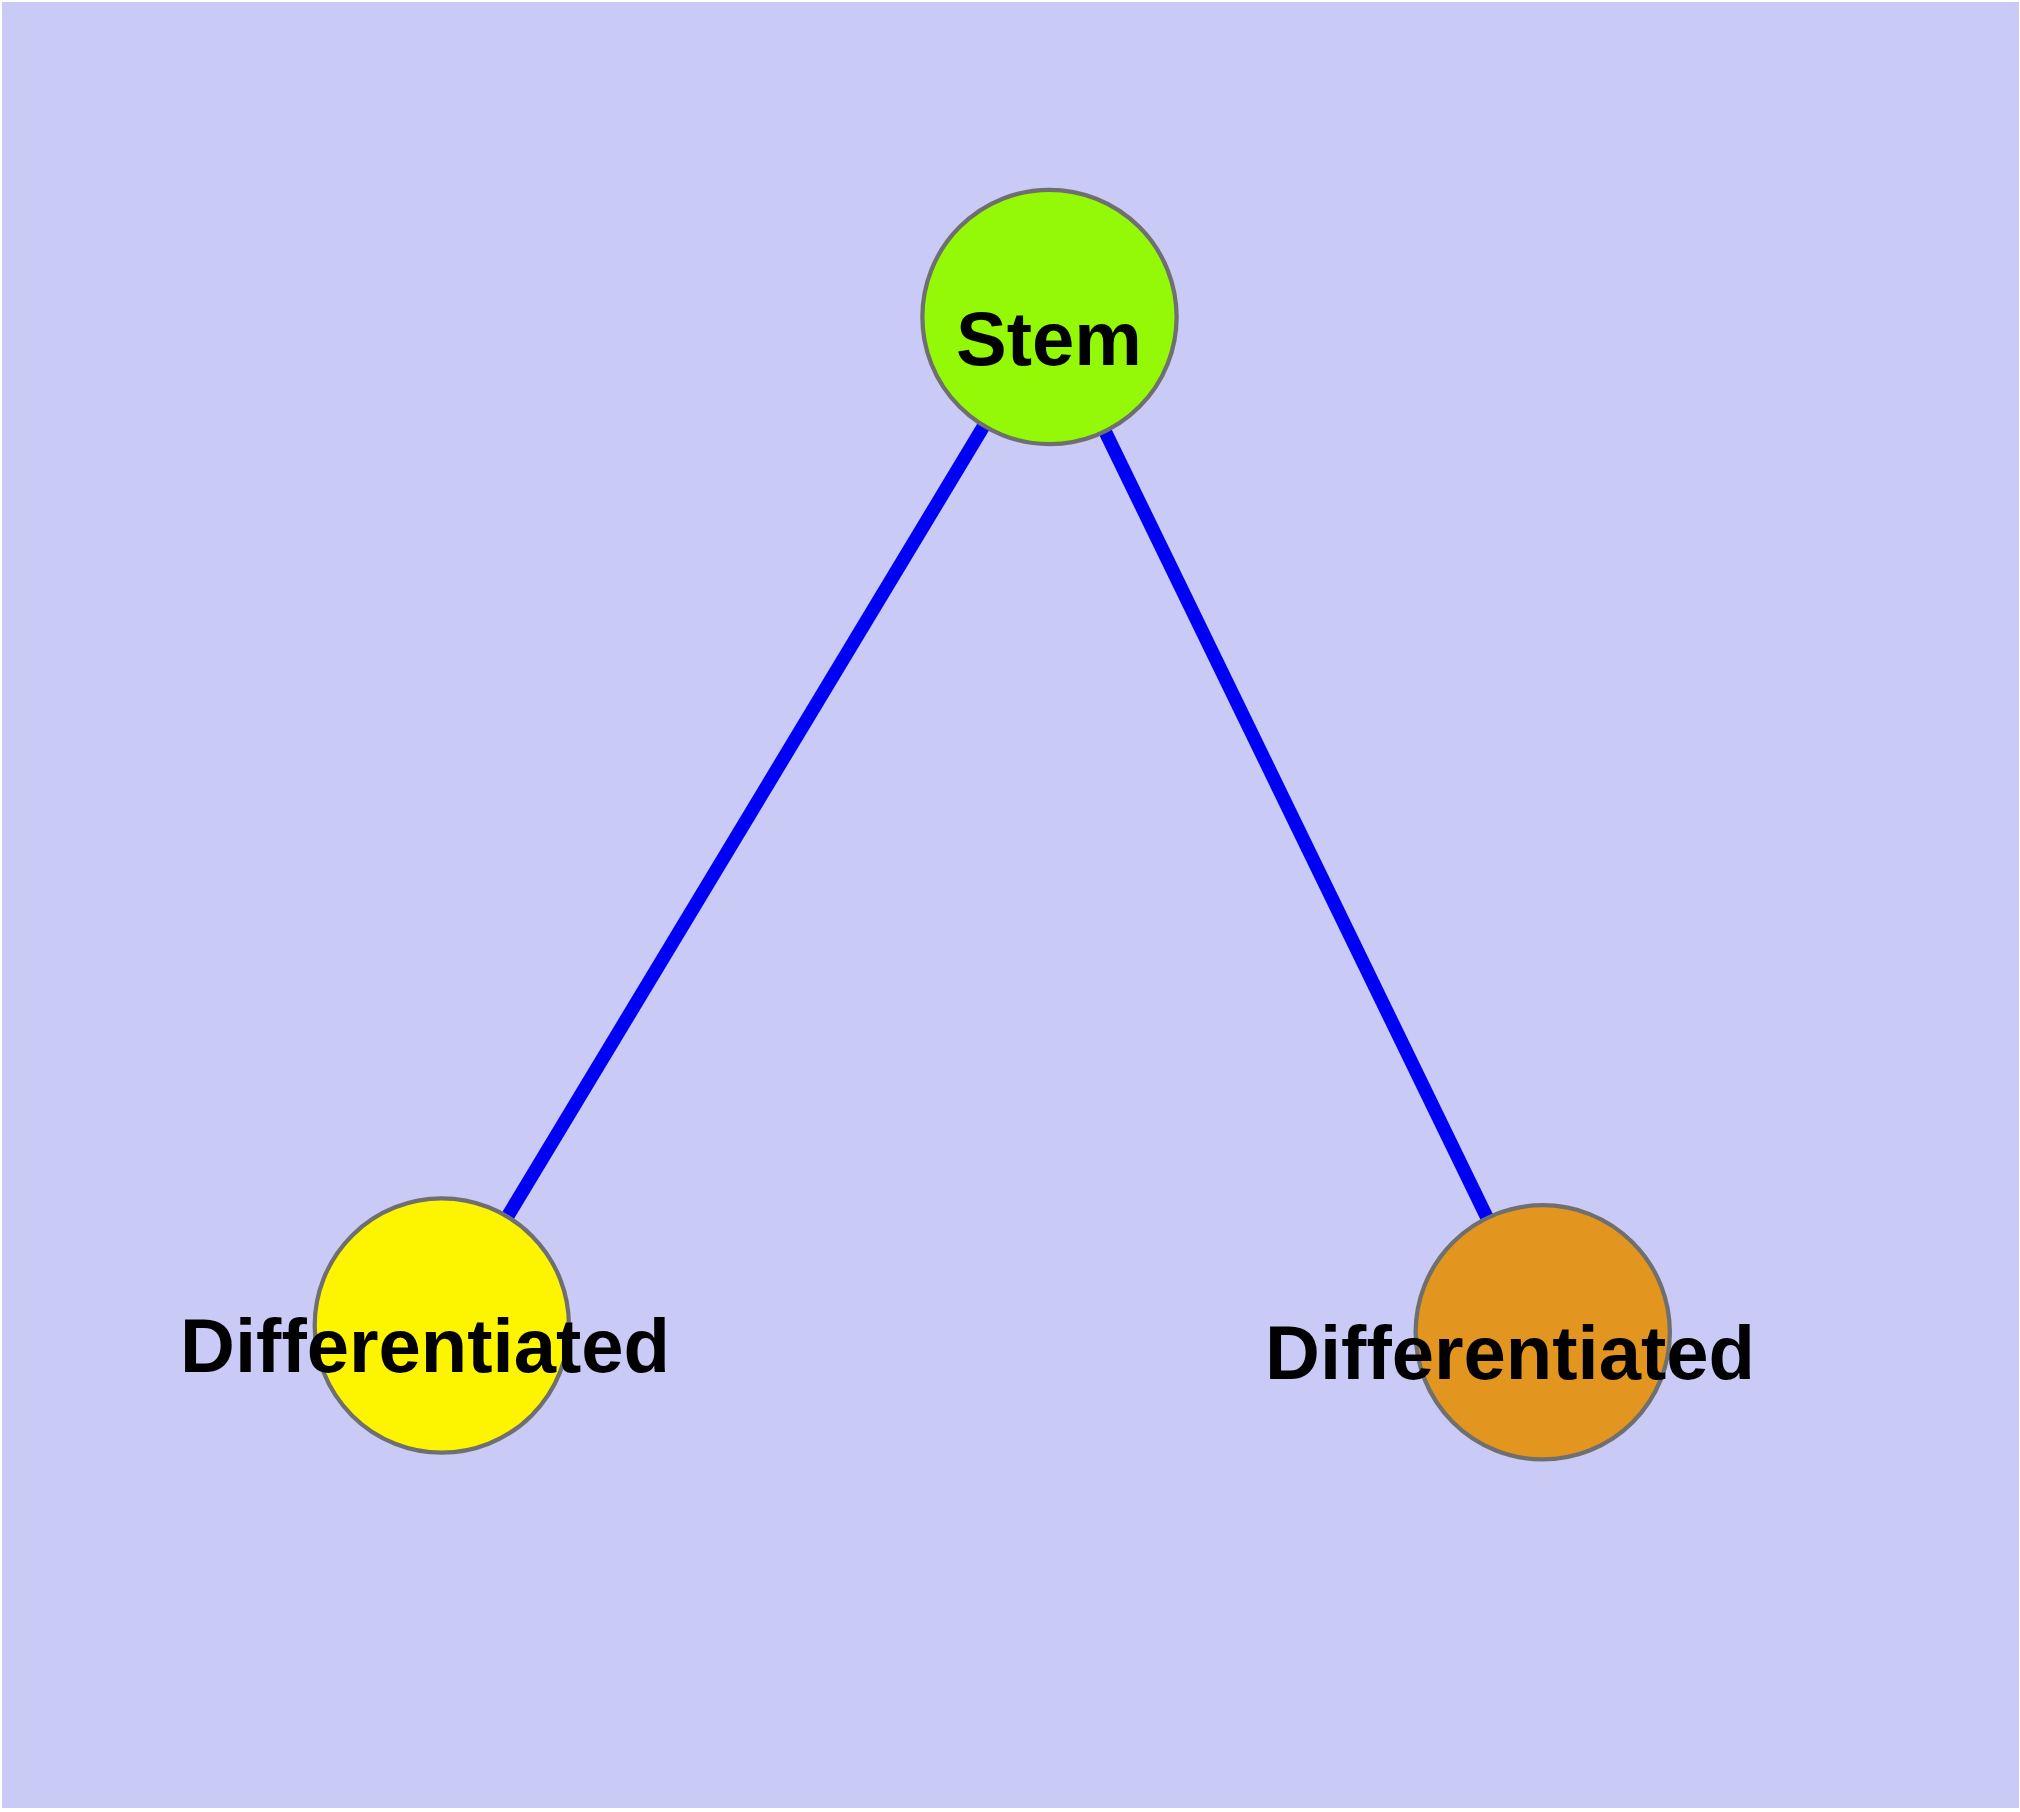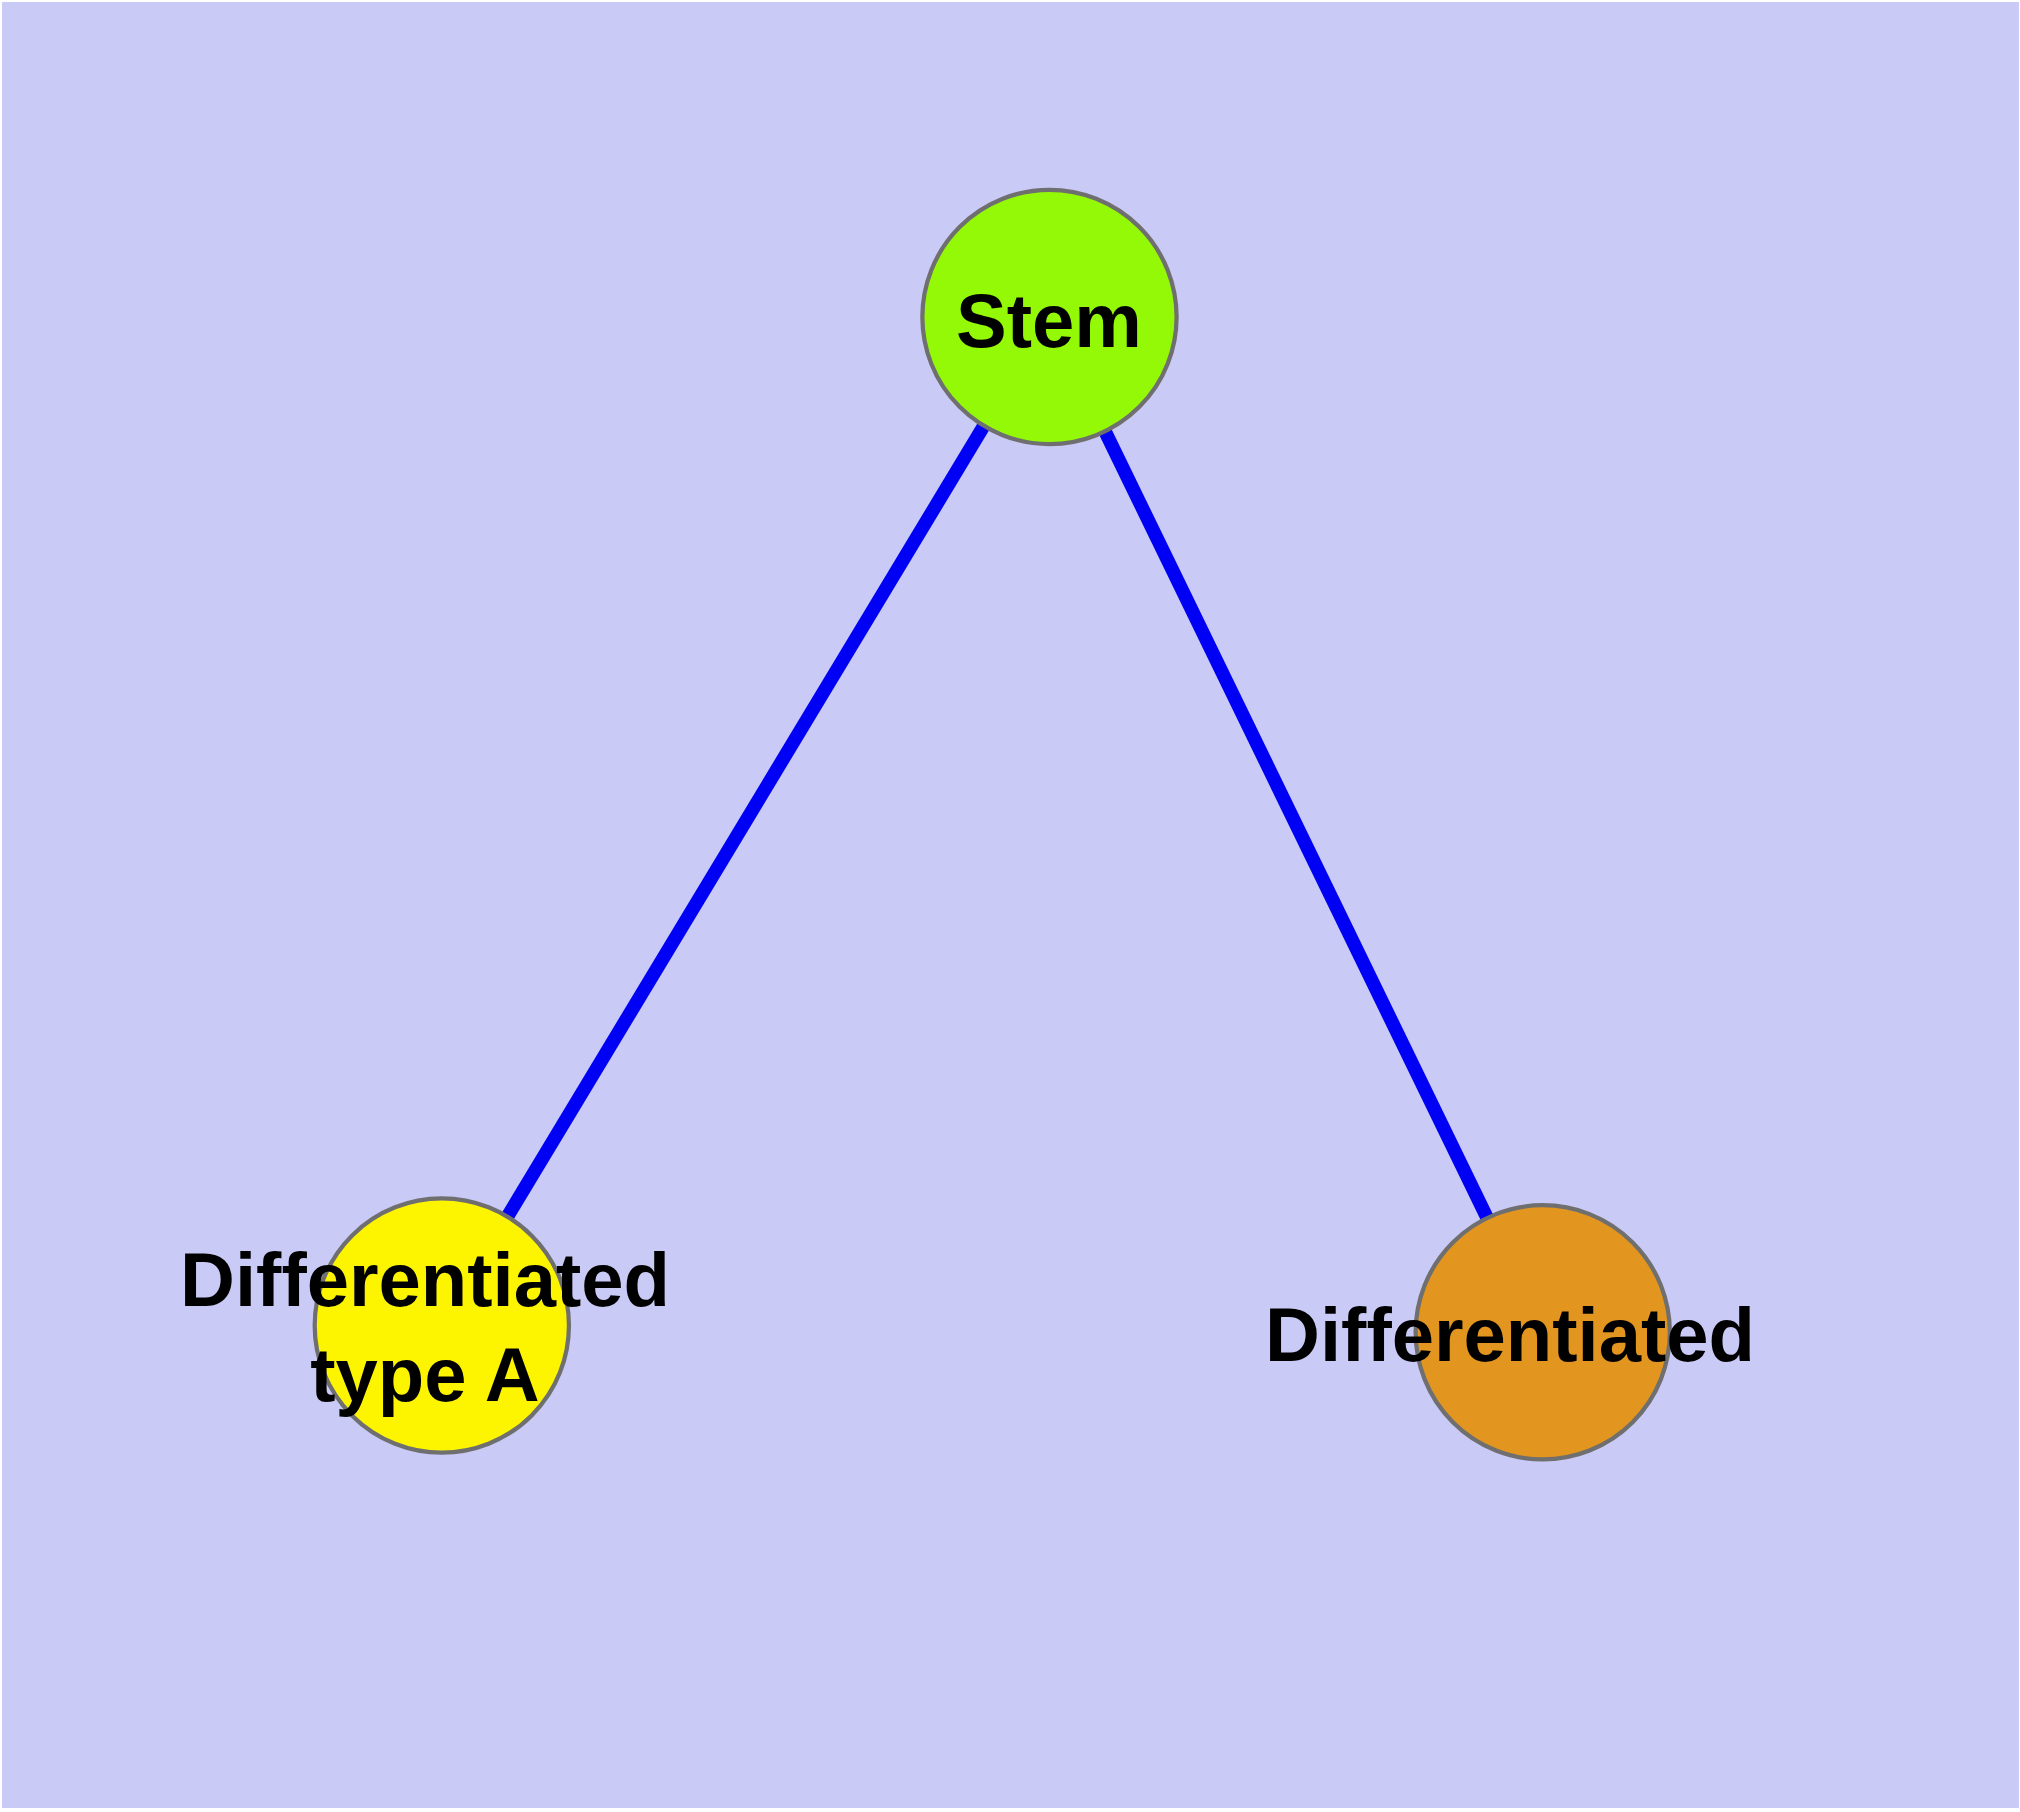--- a/index.html
+++ b/index.html
@@ -35,20 +35,21 @@
     transform: translate(-50%, -50%);
     text-align: center;
     font-weight: bold;
     font-size: 76px;
     line-height: 95px;
     white-space: nowrap;
     letter-spacing: 0;
   }
   .node-label span {
     display: block;
+    margin-top: 36px;
   }
 </style>
 </head>
 <body style="background: rgb(255, 255, 255);">
 
 <div class="canvas">
   <div class="plot-bg" style="background: rgb(202, 202, 246);"></div>
 
   <svg id="graph-svg" viewBox="0 0 2384 2138" xmlns="http://www.w3.org/2000/svg">
       <line x1="1238" y1="374" x2="521" y2="1564" stroke="#0000F5" stroke-width="16"></line>
@@ -57,20 +58,19 @@
       <circle cx="521" cy="1564" r="150" fill="#FDF500" stroke="#6F6F6F" stroke-width="5"></circle>
       <circle cx="1820" cy="1572" r="150" fill="#E2951F" stroke="#6F6F6F" stroke-width="5"></circle>
     </svg>
 
   <div class="node-label" id="label-stem" style="left: 1049px; top: 320px; color: rgb(0, 0, 0);">
     <span>Stem</span>
   </div>
 
   <div class="node-label" id="label-type-a" style="left: 425px; top: 1327px; color: rgb(0, 0, 0);">
     <span>Differentiated</span>
-    <span>type A</span>
   </div>
 
   <div class="node-label" id="label-type-b" style="left: 1510px; top: 1334px; color: rgb(0, 0, 0);">
     <span>Differentiated</span>
   </div>
 </div>
 
 
 </body></html>

